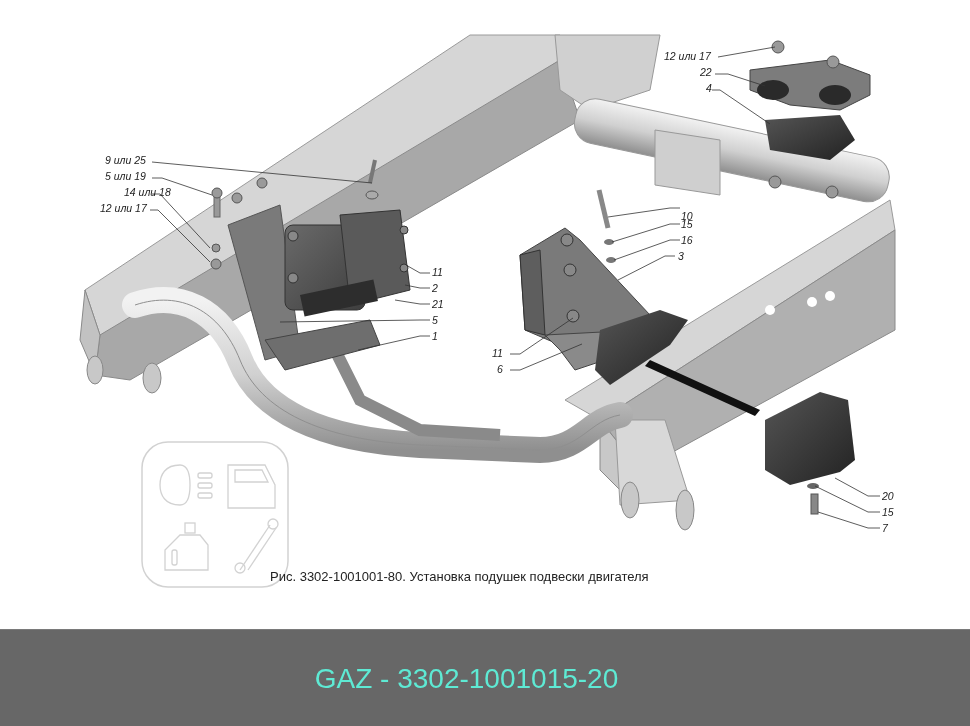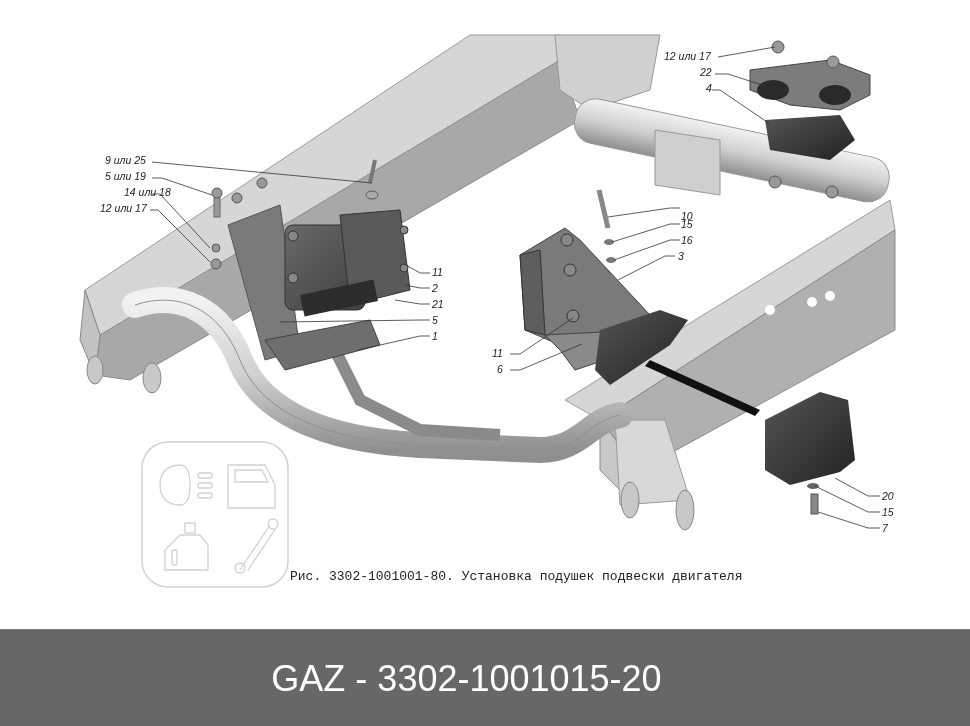--- a/index.html
+++ b/index.html
@@ -1,23 +1,23 @@
 <!DOCTYPE html>
 <html><head>
 <meta charset="utf-8">
 <style>
   html, body { margin:0; padding:0; }
   body { width:970px; height:726px; background:#ffffff; position:relative; overflow:hidden; font-family:"Liberation Sans", sans-serif; }
   .canvas { position:absolute; left:0; top:0; width:970px; height:629px; background:#fff; }
   .canvas svg { position:absolute; left:0; top:0; }
   .callout { position:absolute; font-family:"Liberation Sans", sans-serif; font-style:italic; font-size:10.5px; color:#222; white-space:nowrap; line-height:12px; }
-  .caption { position:absolute; left:270px; top:569px; font-family:Liberation Mono, monospace; font-size:13px; color:#222; white-space:nowrap;margin-left:20px; }
+  .caption { position:absolute; left:270px; top:569px; font-family:Liberation Sans, sans-serif; font-size:13px; color:#222; white-space:nowrap; }
   .watermark { position:absolute; left:330px; top:440px; font-family:"Liberation Sans", sans-serif; font-size:150px; line-height:150px; color:transparent; -webkit-text-stroke:1.4px #cfcfcf; letter-spacing:-2px; pointer-events:none; }
   .footer { position:absolute; left:0; top:629px; width:970px; height:97px; background:#676767; border-top:1px solid #7a7a7a; display:flex; align-items:center; justify-content:center; }
-  .footer-text { color:#ffffff; font-family:"Liberation Sans", sans-serif; font-size:36px; letter-spacing:0px;margin-left:9px; }
+  .footer-text { color:#5eead4; font-family:"Liberation Sans", sans-serif; font-size:28px; letter-spacing:0px;margin-left:9px; }
   .footer-gap { display:inline-block; width:46px; }
 </style>
 </head>
 <body>
 
 <div class="canvas">
   <svg width="970" height="629" viewBox="0 0 970 629">
     <defs>
       <linearGradient id="tube" x1="0" y1="0" x2="0" y2="1">
         <stop offset="0" stop-color="#f2f2f2"></stop>

